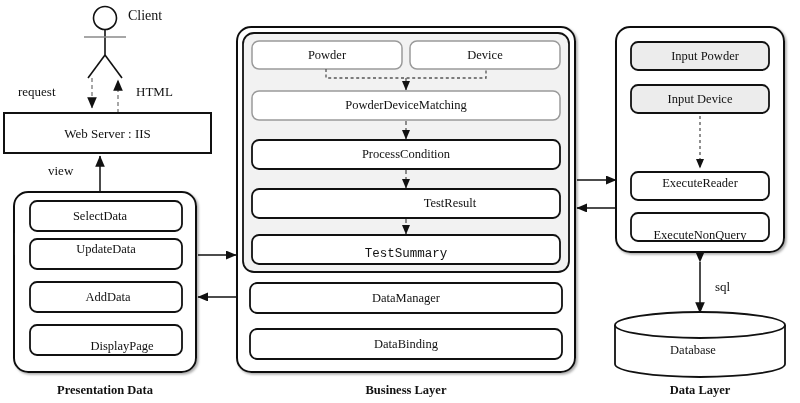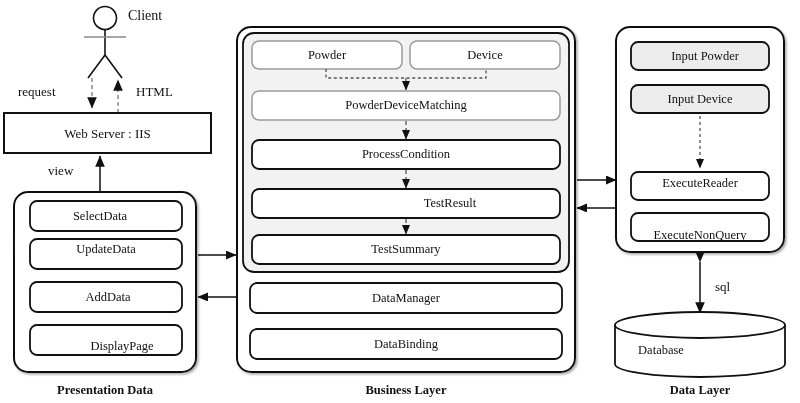--- a/index.html
+++ b/index.html
@@ -141,27 +141,27 @@
   <div class="node-text" style="left:30px;top:201px;width:140px;height:30px;border-radius:7px;">SelectData</div>
   <div class="node-text" style="left:30px;top:239px;width:152px;height:21px;">UpdateData</div>
   <div class="node-text" style="left:30px;top:282px;width:156px;height:30px;">AddData</div>
   <div class="node-text" style="left:30px;top:325px;width:152px;height:42px;padding-left:16px;">DisplayPage</div>
 
   <div class="node-text" style="left:252px;top:41px;width:150px;height:28px;">Powder</div>
   <div class="node-text" style="left:410px;top:41px;width:150px;height:28px;border-radius:14px;">Device</div>
   <div class="node-text" style="left:252px;top:91px;width:308px;height:29px;">PowderDeviceMatching</div>
   <div class="node-text" style="left:252px;top:140px;width:308px;height:29px;">ProcessCondition</div>
   <div class="node-text" style="left:252px;top:189px;width:308px;height:29px;padding-left:44px;">TestResult</div>
-  <div class="node-text" style="left:252px;top:235px;width:308px;height:29px;">TestSummary</div>
+  <div class="node-text" style="left:252px;top:235px;width:308px;height:38px;font-family:Liberation Mono, monospace;">TestSummary</div>
   <div class="node-text" style="left:250px;top:283px;width:312px;height:30px;">DataManager</div>
   <div class="node-text" style="left:250px;top:329px;width:312px;height:30px;">DataBinding</div>
 
   <div class="node-text" style="left:631px;top:42px;width:148px;height:28px;">Input Powder</div>
   <div class="node-text" style="left:631px;top:85px;width:138px;height:28px;">Input Device</div>
   <div class="node-text" style="left:631px;top:172px;width:138px;height:22px;">ExecuteReader</div>
   <div class="node-text" style="left:631px;top:213px;width:138px;height:44px;">ExecuteNonQuery</div>
-  <div class="node-text" style="left:590px;top:330px;width:142px;height:40px;">Database</div>
+  <div class="node-text" style="left:622px;top:330px;width:142px;height:40px;">Database</div>
 
   <div class="layer-label" style="left:14px;top:383px;width:182px;">Presentation Data</div>
   <div class="layer-label" style="left:237px;top:383px;width:338px;">Business Layer</div>
   <div class="layer-label" style="left:616px;top:383px;width:168px;">Data Layer</div>
 
 </div>
 
 </body></html>

